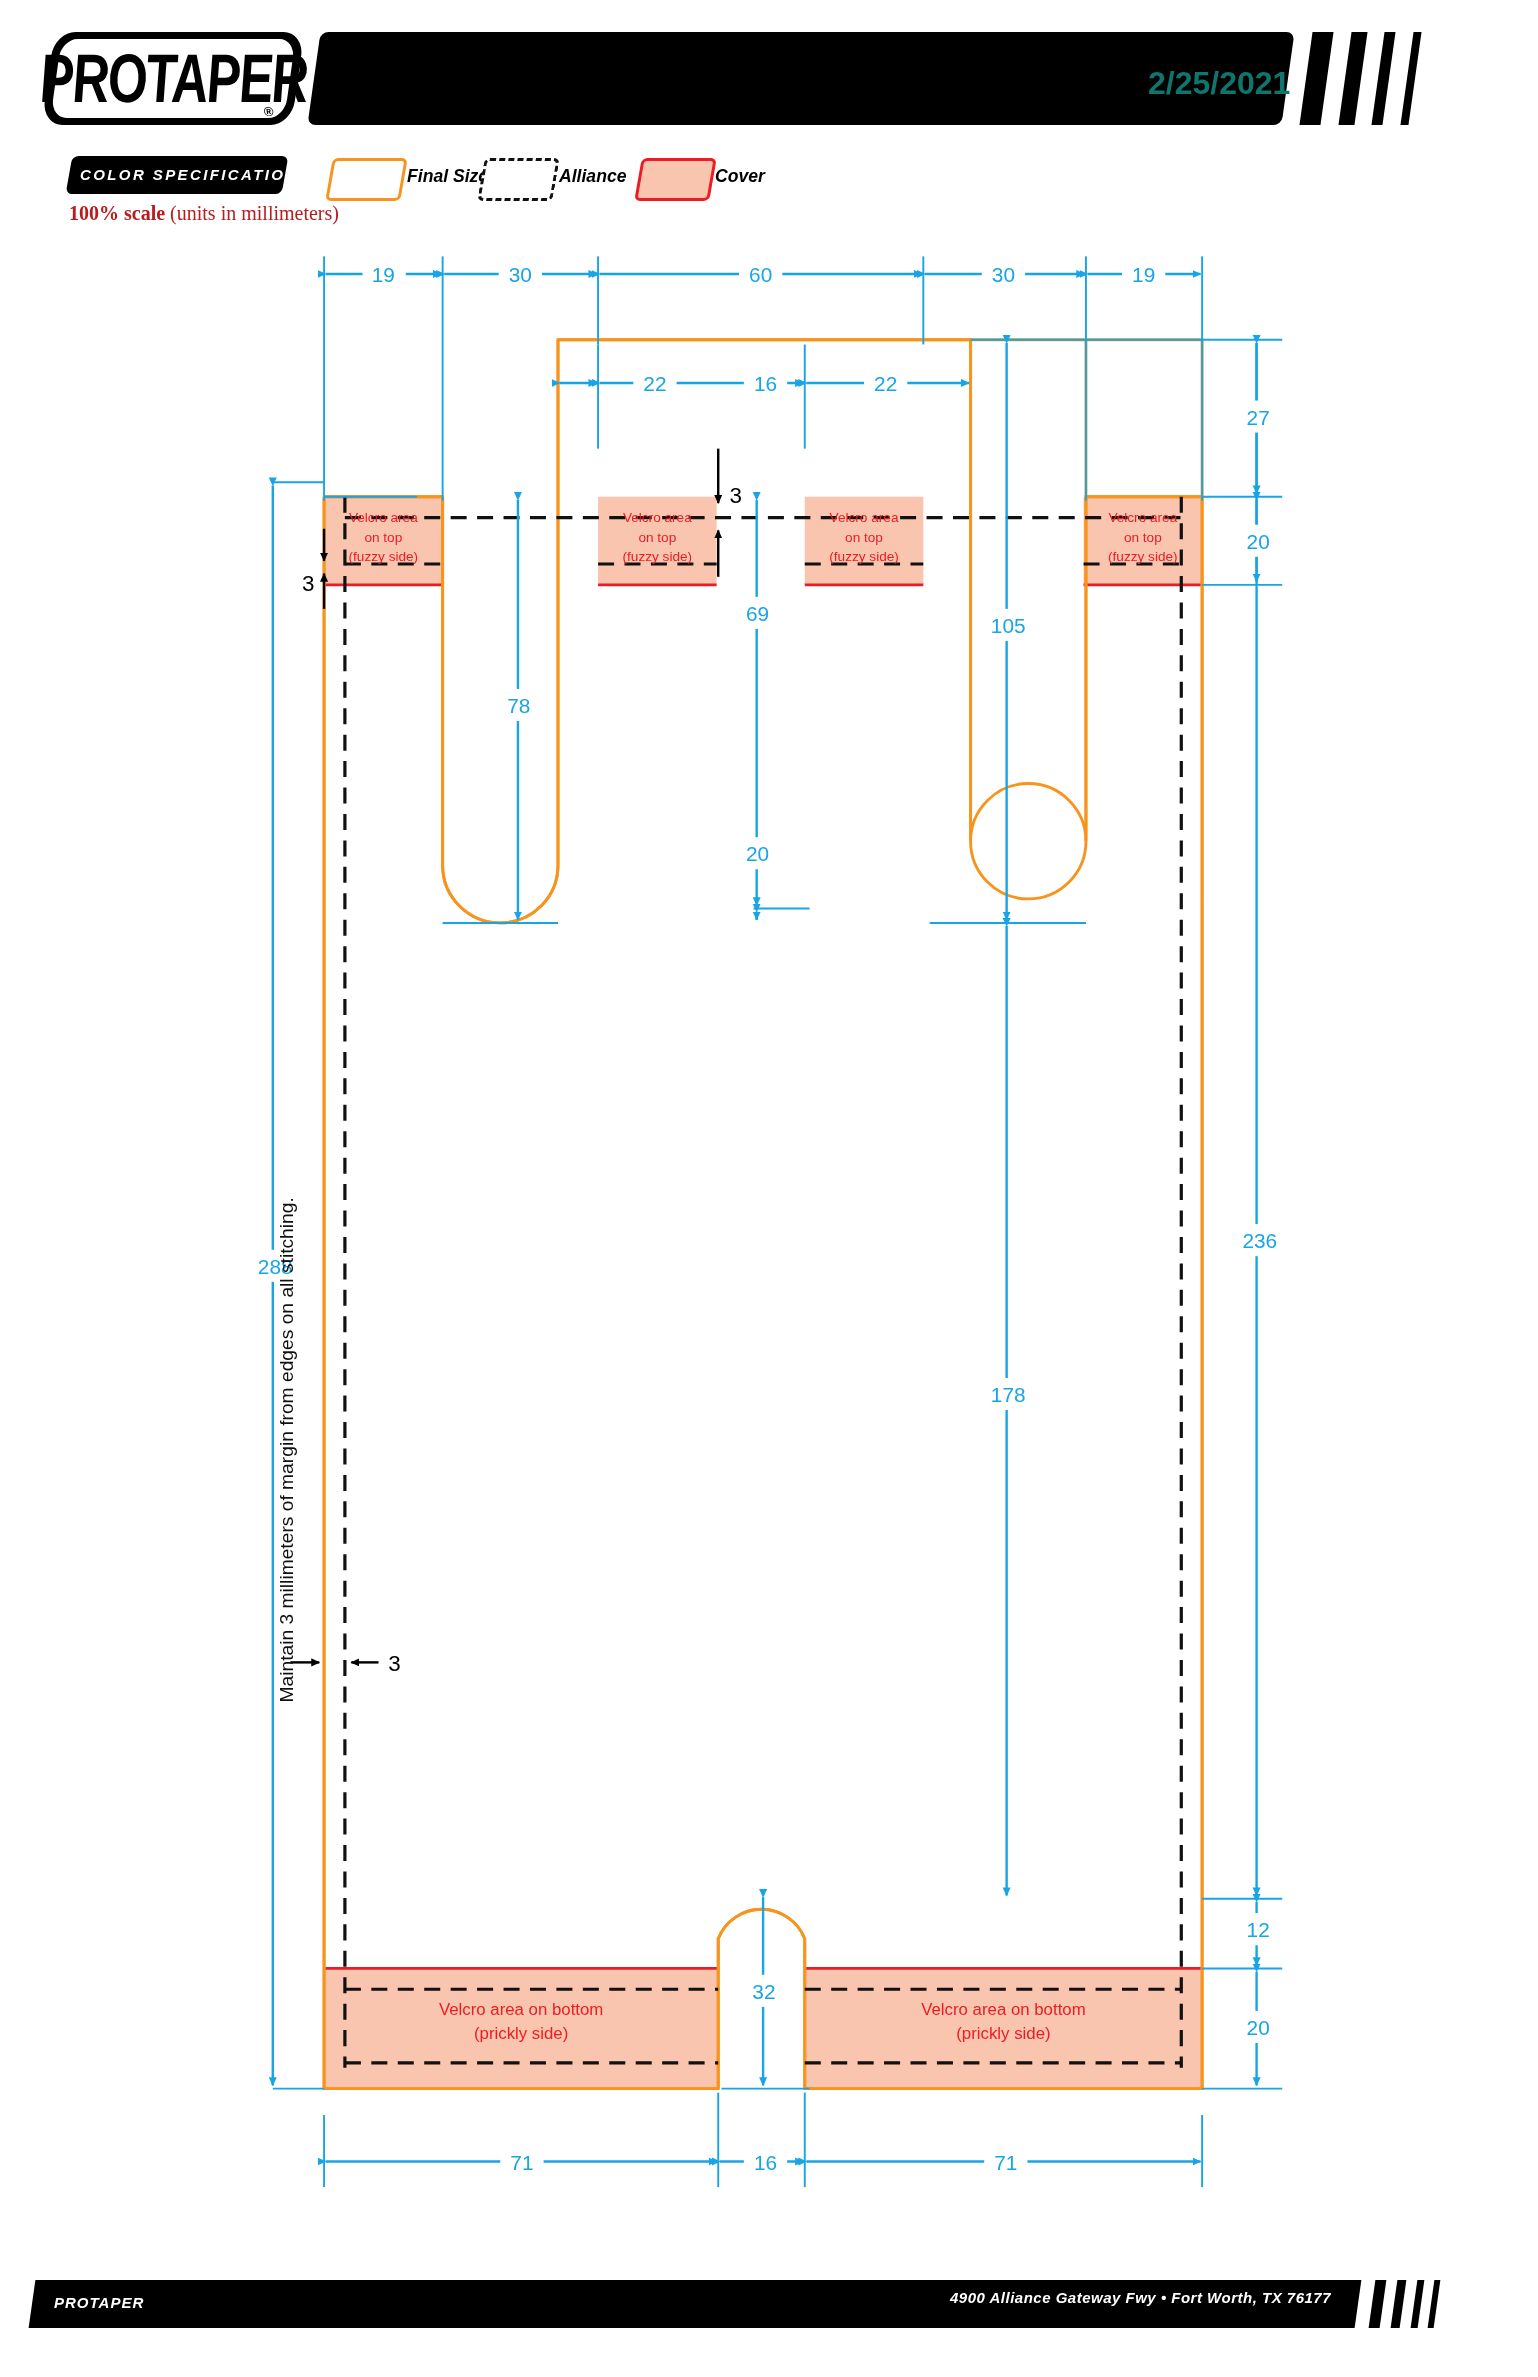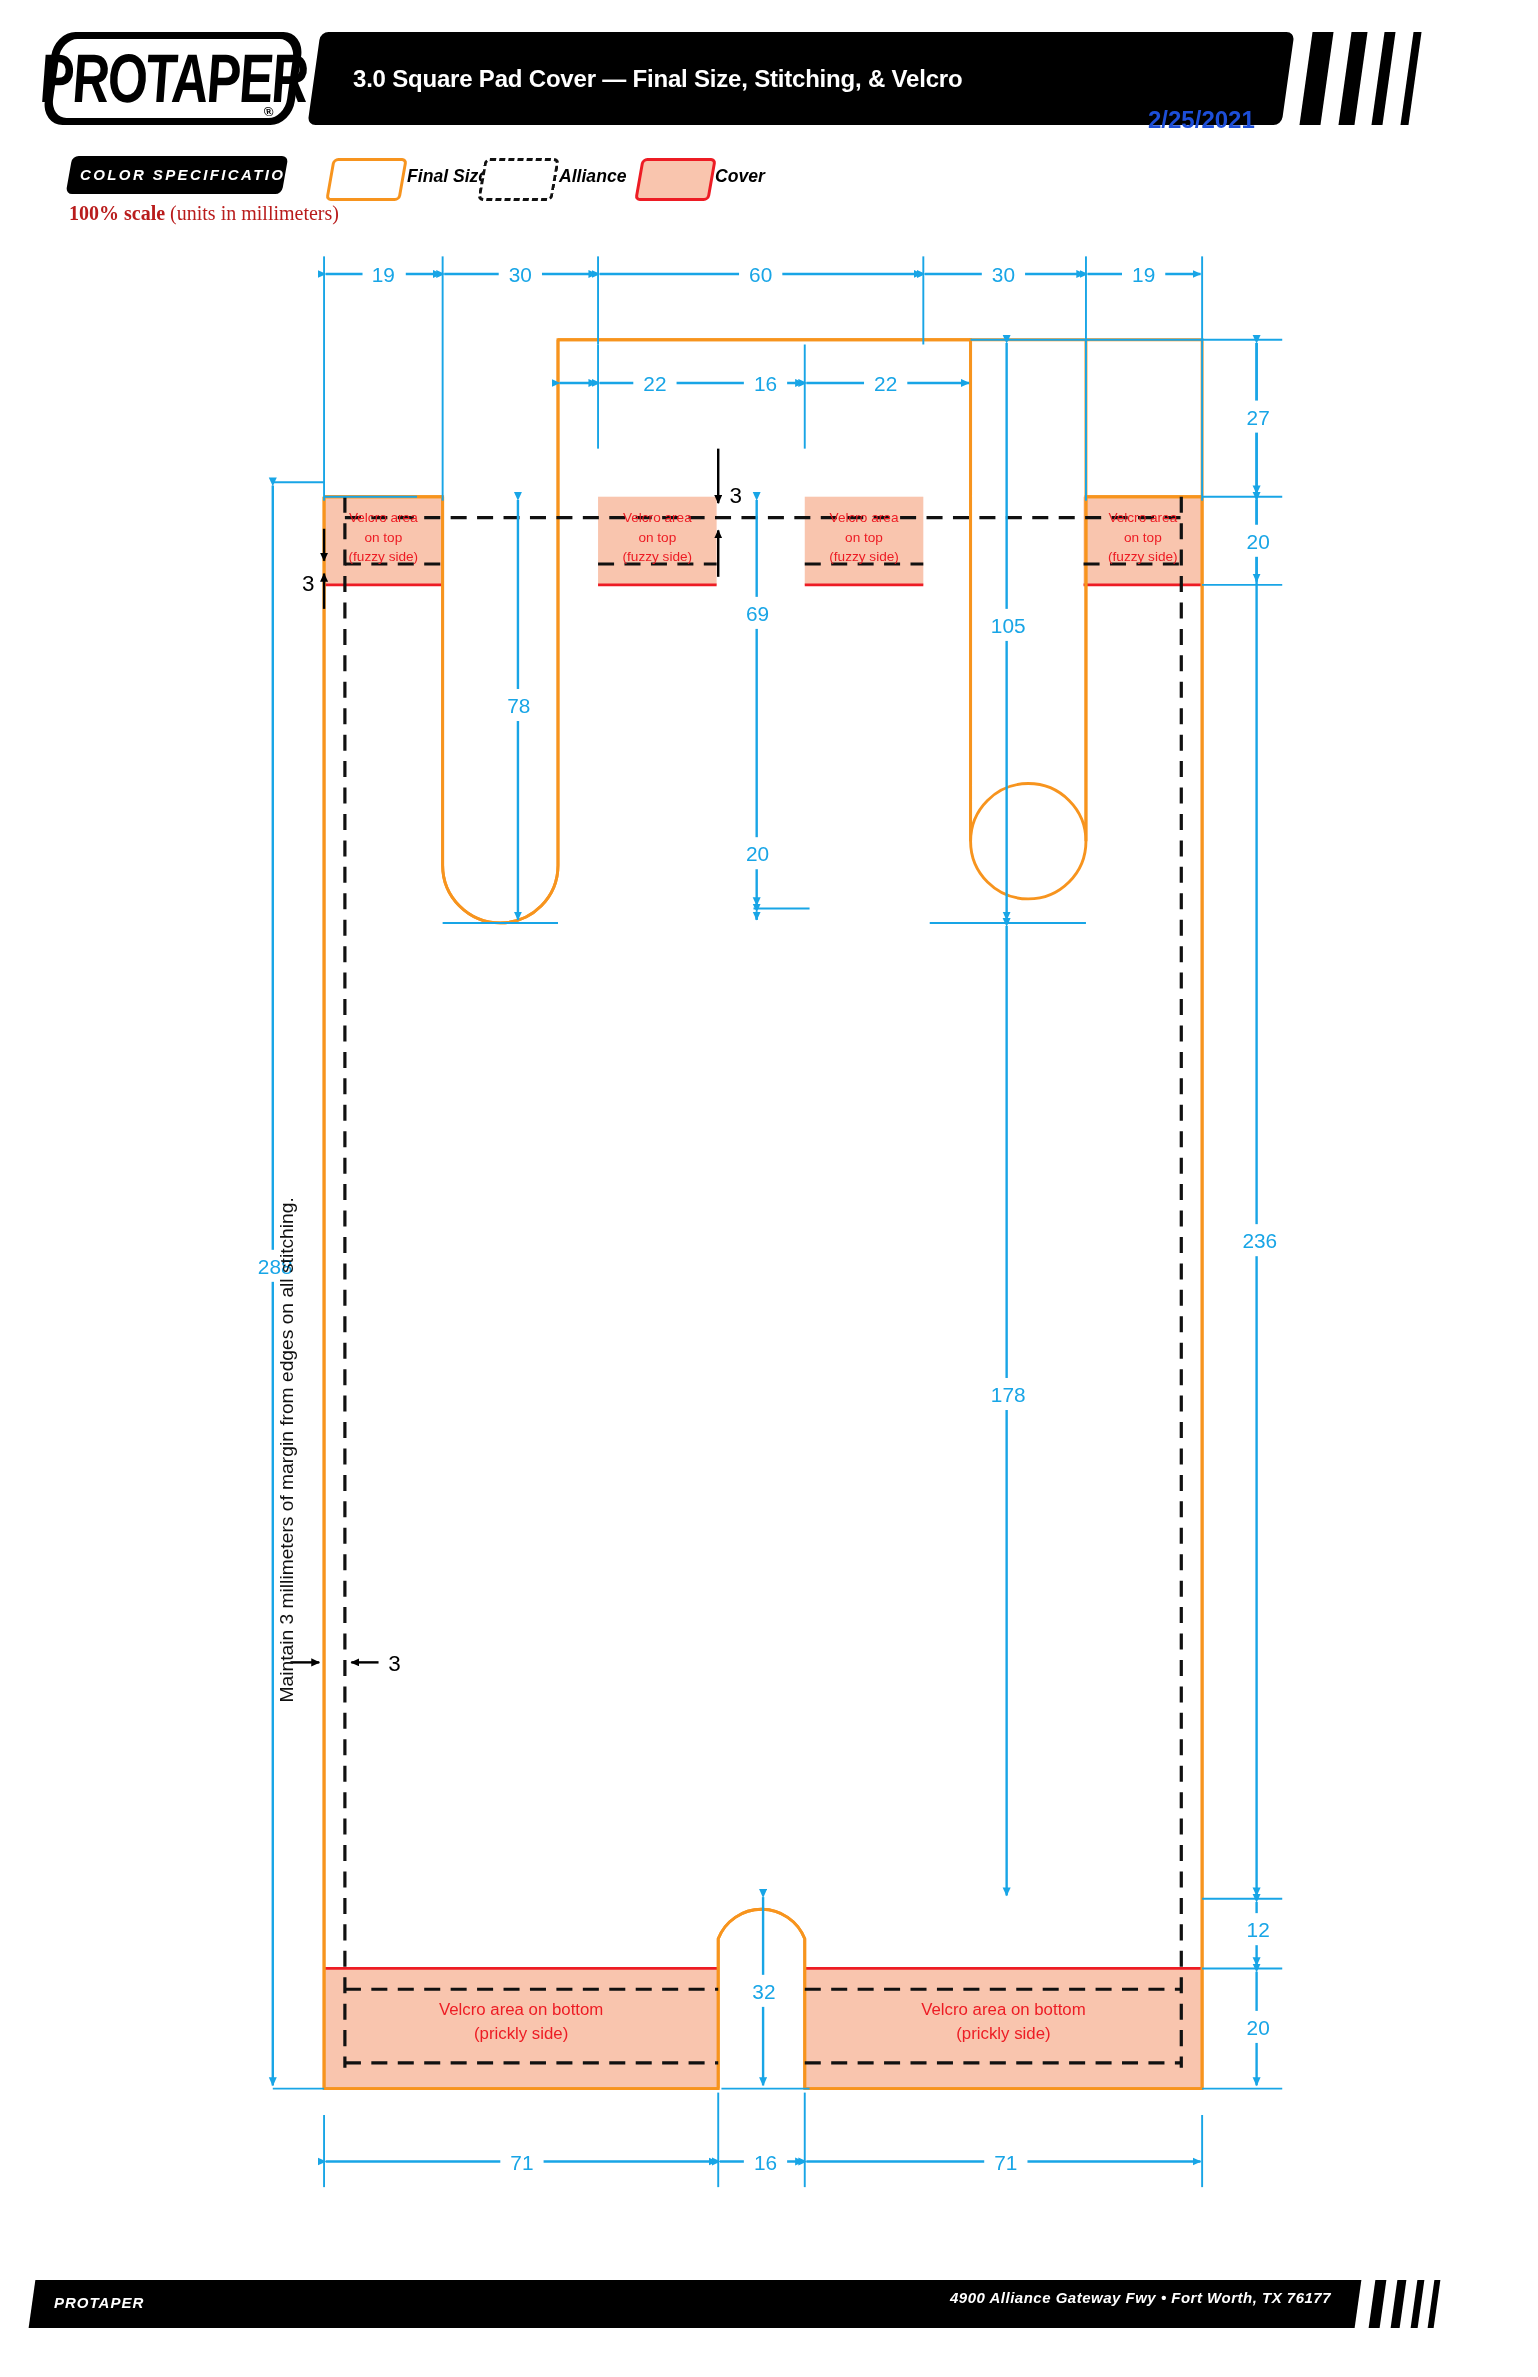--- a/index.html
+++ b/index.html
@@ -12,22 +12,22 @@
   .logo-inner{position:absolute;left:8px;top:7.2px;right:8px;bottom:7.2px;background:#fff;border-radius:16px/19px;}
   .logo-text{position:absolute;left:0;top:0;width:100%;height:100%;display:flex;align-items:center;justify-content:center;
              font-family:"Liberation Sans",sans-serif;font-weight:bold;font-style:italic;
              font-size:51px;letter-spacing:-1.6px;color:#000;transform:skewX(4deg) scaleY(1.35);}
   .logo-reg{position:absolute;right:11.2px;bottom:4.8px;font-size:13px;font-weight:bold;color:#000;transform:skewX(8deg);}
 
   .title-bar{position:absolute;left:314px;top:1.6px;width:974px;height:93px;background:#000;
              transform:skewX(-8deg);border-radius:8px;}
   .title-txt{position:absolute;left:353px;top:35px;color:#fff;font-size:24px;font-weight:bold;
              font-family:"Liberation Sans",sans-serif;letter-spacing:-0.2px;white-space:nowrap;}
-  .date-txt{position:absolute;left:1148px;top:35px;color:#1d4ed8;font-size:24px;font-weight:bold;
-            font-family:"Liberation Sans",sans-serif;white-space:nowrap;margin-top:41px;}
+  .date-txt{position:absolute;left:1148px;top:35px;color:#0f766e;font-size:32px;font-weight:bold;
+            font-family:"Liberation Sans",sans-serif;white-space:nowrap;}
   .hbar{position:absolute;top:1.6px;height:93px;background:#000;transform:skewX(-8deg);}
 
   
   #legend{position:absolute;left:0;top:148px;width:1539px;height:96px;}
   .cs-pill{position:absolute;left:69px;top:8px;width:216px;height:38px;background:#000;
            transform:skewX(-10deg);border-radius:6.4px;}
   .cs-label{position:absolute;left:80px;top:17.6px;width:200px;text-align:center;color:#fff;
             font-size:15px;font-weight:bold;font-style:italic;letter-spacing:2.4px;
             font-family:"Liberation Sans",sans-serif;white-space:nowrap;}
   .swatch{position:absolute;top:9.6px;width:69px;height:37px;transform:skewX(-10deg);border-radius:5.6px;}
@@ -67,21 +67,20 @@
     <div class="logo-inner"></div>
   </div>
   <div class="logo-text" style="left:48px;top:1.6px;width:250px;height:93px;">PROTAPER</div>
   <div class="logo-reg" style="left:264px;top:74px;">®</div>
 
   <div class="title-bar"></div>
   <div class="hbar" style="left:1306px;width:21px;"></div>
   <div class="hbar" style="left:1345px;width:16px;"></div>
   <div class="hbar" style="left:1378px;width:11.2px;"></div>
   <div class="hbar" style="left:1407px;width:8px;"></div>
-  <div class="title-txt">3.0 Square Pad Cover — Final Size, Stitching, &amp; Velcro</div>
   <div class="date-txt">2/25/2021</div>
 </div>
 
 <div id="legend">
   <div class="cs-pill"></div>
   <div class="cs-label">COLOR SPECIFICATIONS</div>
 
   <div class="swatch sw-final"></div>
   <div class="sw-text" style="left:407px;">Final Size</div>
 

